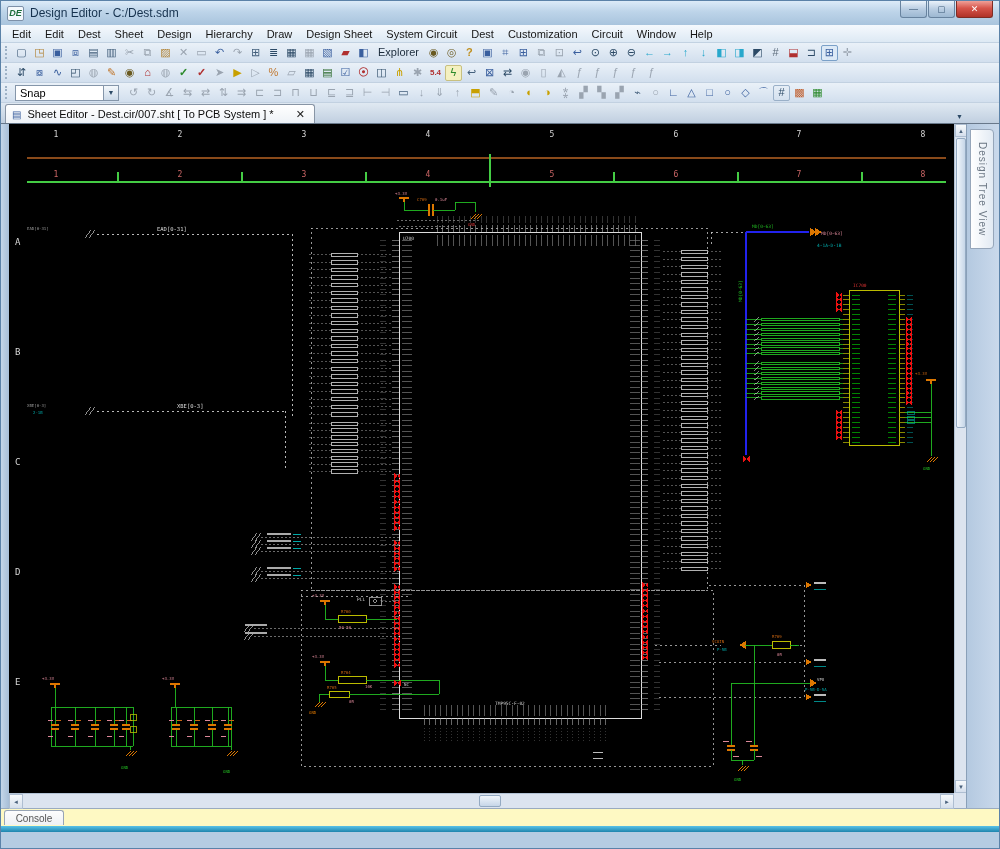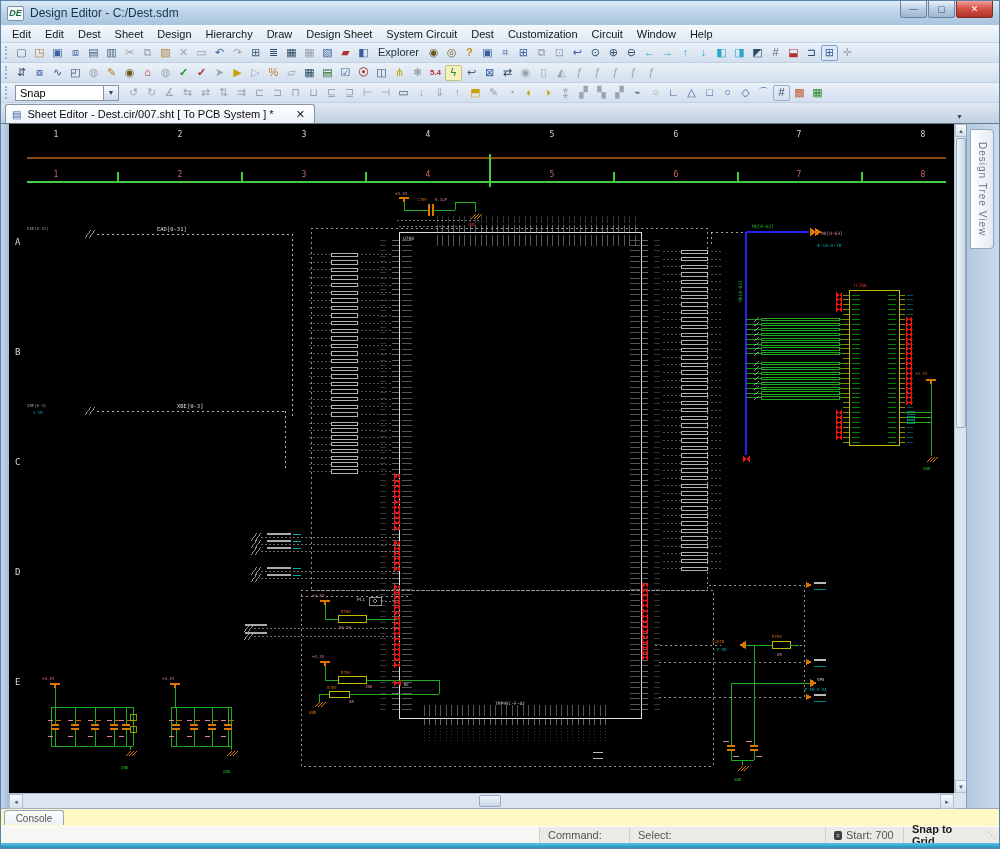--- a/index.html
+++ b/index.html
@@ -2302,26 +2302,15 @@
       <div class="sidebar-tab">
         <span>Design Tree View</span>
       </div>
     </div>
   </div>
 
   <div class="consolebar">
     <div class="console-tab">Console</div>
   </div>
 
-  <div class="statusbar">
-    <div class="ss spacer"></div>
-    <div class="ss cmd">Command:</div>
-    <div class="ss sel">Select:</div>
-    <div class="ss start">
-      <span class="start-icon">⌗</span>
-      <span>Start: 700</span>
-    </div>
-    <div class="ss snap">Snap to Grid</div>
-    <div class="ss grip2">⋱</div>
-  </div>
 
   <div class="bottomstrip"></div>
 </div>
 
 </body></html>

